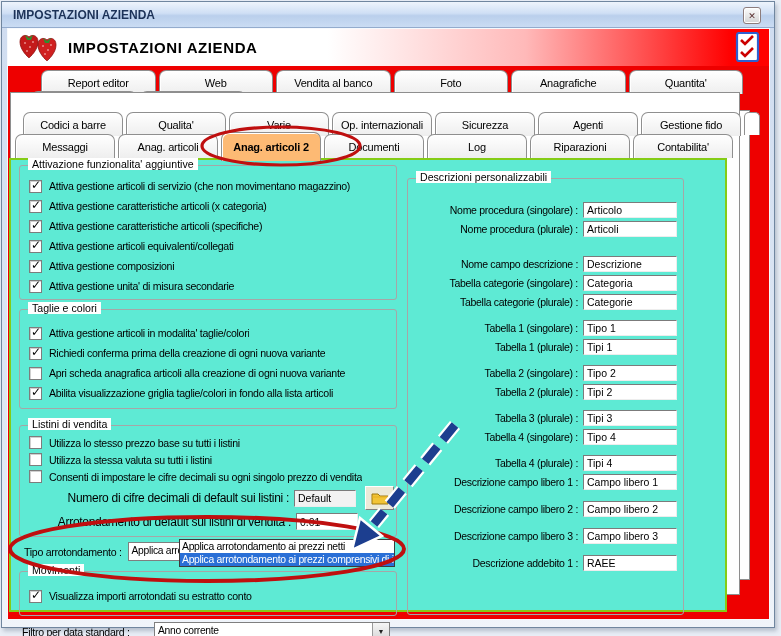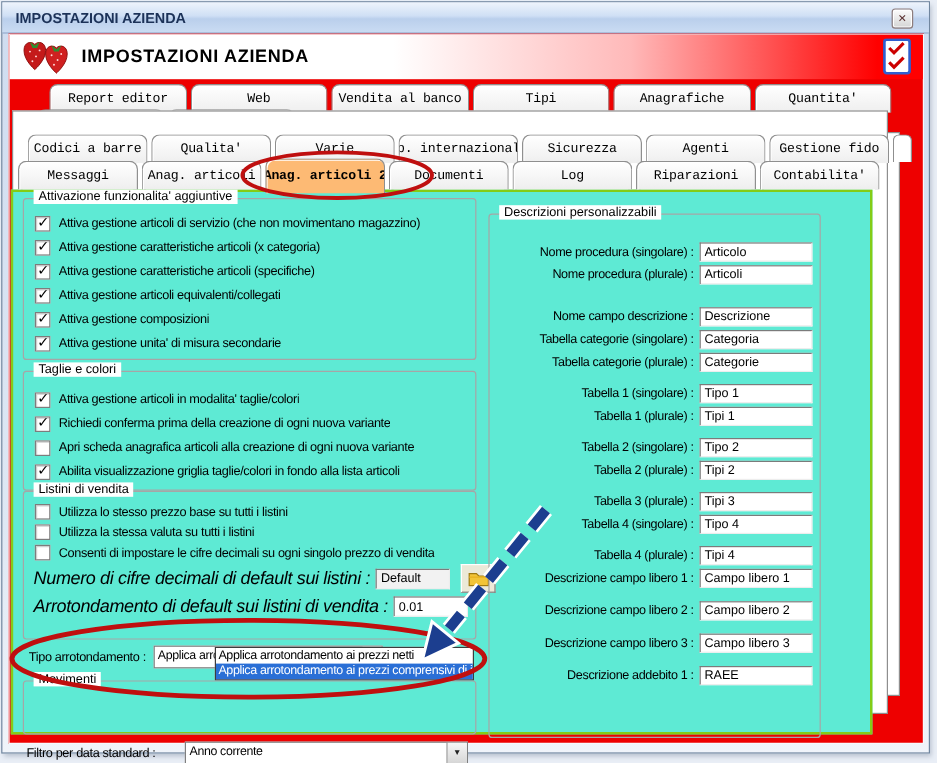--- a/index.html
+++ b/index.html
@@ -24,21 +24,21 @@
 
   
   .app-header{position:absolute;left:1px;top:1px;right:1px;height:37px;
     background:linear-gradient(90deg,#ffffff 0%,#ffffff 42%,#ffb9b9 68%,#ff4d4d 84%,#ff0000 95%);
     display:flex;align-items:center;}
   .strawberries{margin-left:8px;flex:none;}
   .app-title{margin-left:8px;font-size:15px;font-weight:bold;color:#000;letter-spacing:.6px;}
   .checklist-btn{position:absolute;right:9px;top:3px;cursor:pointer;}
 
   
-  .tab-row{position:absolute;display:flex;gap:3px;height:24px;font-family:Liberation Mono, monospace;}
+  .tab-row{position:absolute;display:flex;gap:3px;height:24px;}
   .tr1{left:34px;top:42px;width:702px;z-index:2;}
   .tr2{left:24px;top:63px;width:206px;z-index:3;}
   .tr3{left:16px;top:84px;width:718px;z-index:6;}
   .tr4{left:8px;top:106px;width:718px;z-index:7;}
   .tab{flex:1;background:linear-gradient(#ffffff,#eeeeee);border:1px solid #8f8f8f;border-bottom:none;
     border-radius:7px 7px 0 0;display:flex;align-items:center;justify-content:center;
     font-size:11px;color:#000;box-shadow:inset 1px 1px 0 #fff;cursor:pointer;
     white-space:nowrap;overflow:hidden;padding:0 2px;letter-spacing:-.2px;}
   .tr2 .tab{flex:none;width:100px;}
   .tab.selected{font-weight:bold;background:#fdba74;z-index:9;height:28px;margin-top:-2px;box-shadow:inset 1px 1px 0 #fff;}
@@ -48,33 +48,33 @@
   .sheetB{position:absolute;left:5px;top:82px;width:736px;height:468px;background:#fff;border:1px solid #8e8e8e;z-index:3;}
   .tab-stub{position:absolute;left:737px;top:84px;width:14px;height:22px;background:#fff;border:1px solid #8f8f8f;border-bottom:none;border-radius:5px 5px 0 0;z-index:3;}
   .page{position:absolute;left:2px;top:130px;width:714px;height:450px;background:#5eead4;border:2px solid #84cc16;z-index:5;}
 
   
   .left-col{position:absolute;left:8px;top:0;width:378px;}
   .group{position:relative;border:1px solid #a6a6a6;border-radius:3px;box-sizing:border-box;}
   .legend{position:absolute;top:-8px;left:8px;background:#fff;padding:0 4px;font-size:10.6px;color:#000;white-space:nowrap;}
   .g1{margin-top:5px;padding:10px 2px 3px 6px;}
   .g2{margin-top:9px;padding:13px 2px 5px 6px;}
-  .g3{margin-top:0;padding:8px 2px 16px 6px;}
+  .g3{margin-top:16px;padding:8px 2px 4px 6px;}
   .cb-row{display:flex;align-items:center;gap:7px;height:20px;padding-left:3px;cursor:pointer;}
   .g3 .cb-row{height:17px;}
   .cb{width:13px;height:13px;flex:none;background:#fff;border:1px solid #7d7d7d;box-sizing:border-box;position:relative;box-shadow:inset 1px 1px 0 rgba(120,120,120,.35);}
   .cb.checked::after{content:"\2713";position:absolute;left:1px;top:-3px;font-size:12px;font-weight:bold;color:#000;}
   .cb-label{font-size:10.6px;letter-spacing:-.3px;white-space:nowrap;overflow:hidden;}
 
   .tf{border:1px solid;border-color:#7b7b7b #ededed #ededed #7b7b7b;background:#fff;
     font:10.5px "Liberation Sans","DejaVu Sans",sans-serif;padding:0 3px;box-sizing:border-box;height:17px;}
   .tf-gray{background:#f2f2f2;}
   .fld-row{display:flex;align-items:center;height:26px;padding-left:2px;}
   .fld-row2{height:21px;}
-  .fld-label{flex:1;text-align:right;padding-right:5px;font-size:15px;letter-spacing:-.3px;white-space:nowrap;font-style:italic;}
+  .fld-label{flex:1;text-align:right;padding-right:5px;font-size:12px;letter-spacing:-.3px;white-space:nowrap;}
   .fld-input{width:62px;flex:none;}
   .folder-btn{margin-left:9px;width:27px;height:22px;background:#ece9d8;border:1px solid;border-color:#fff #808080 #808080 #fff;
     display:flex;align-items:center;justify-content:center;cursor:pointer;flex:none;}
 
   .tipo-row{margin-top:5px;display:flex;align-items:center;height:19px;}
   .inline-label{padding-left:5px;padding-right:6px;font-size:10.6px;letter-spacing:-.3px;white-space:nowrap;}
   .combo{display:flex;align-items:stretch;border:1px solid #7f7f7f;background:#fff;box-sizing:border-box;height:19px;cursor:pointer;}
   .combo-tipo{width:191px;}
   .combo-val{flex:1;font-size:10.3px;letter-spacing:-.3px;padding:2px 2px 0 3px;white-space:nowrap;overflow:hidden;}
   .combo-btn{width:16px;flex:none;background:linear-gradient(#f6f6f6,#d6d6d6);border-left:1px solid #9a9a9a;
@@ -149,21 +149,21 @@
       <div class="tab">
             <span>Report editor</span>
           </div>
           <div class="tab">
             <span>Web</span>
           </div>
           <div class="tab">
             <span>Vendita al banco</span>
           </div>
           <div class="tab">
-            <span>Tipi</span>
+            <span>Foto</span>
           </div>
           <div class="tab">
             <span>Anagrafiche</span>
           </div>
           <div class="tab">
             <span>Quantita'</span>
           </div>
         </div>
       <div class="tab-row tr2">
 
@@ -322,20 +322,24 @@
           <div class="tipo-row">
             <span class="inline-label">Tipo arrotondamento :</span>
             <div class="combo combo-tipo">
               <span class="combo-val">Applica arrotondamento ai prezzi netti</span>
               <span class="combo-btn">▼</span>
             </div>
           </div>
 
           <div class="group g-mov">
             <span class="legend">Movimenti</span>
+            <div class="cb-row" style="height:16px;margin-top:5px;">
+              <span class="cb checked"></span>
+              <span class="cb-label">Visualizza importi arrotondati su estratto conto</span>
+            </div>
           </div>
 
           <div class="filtro-row">
             <span class="inline-label">Filtro per data standard :</span>
             <div class="combo combo-filtro">
               <span class="combo-val">Anno corrente</span>
               <span class="combo-btn">▼</span>
             </div>
           </div>
 

